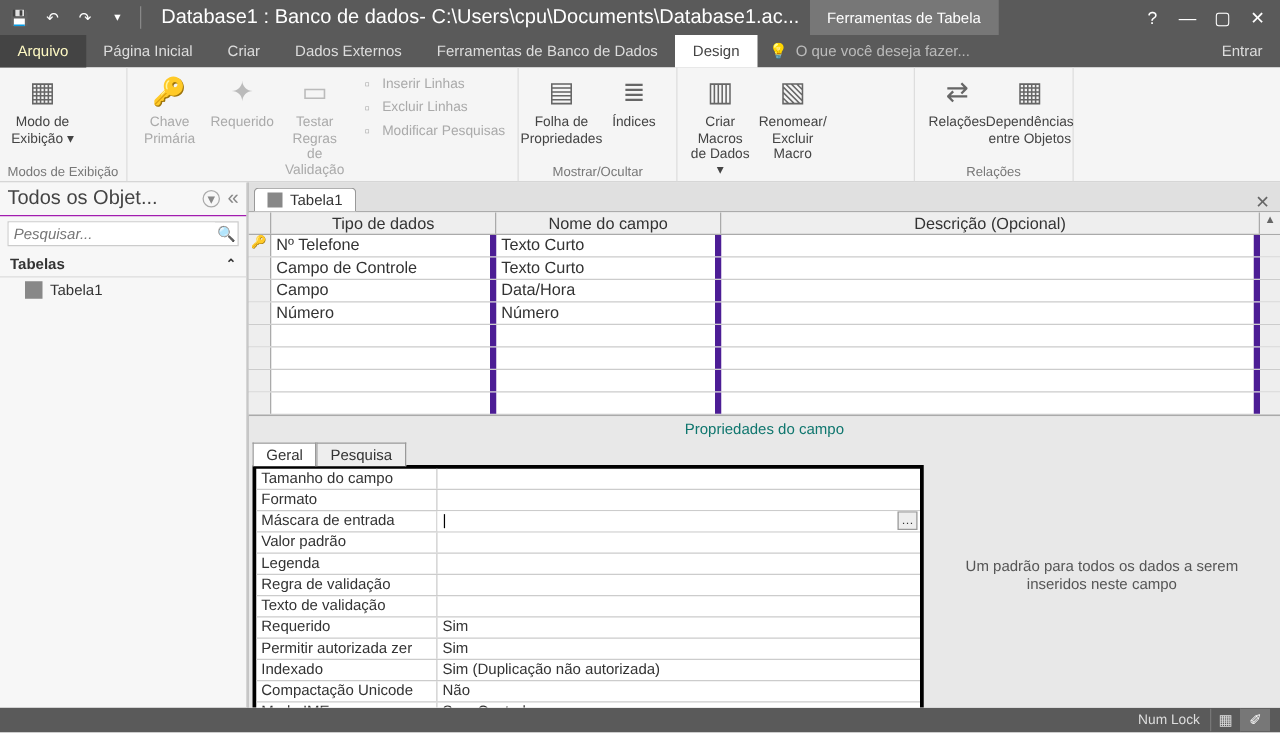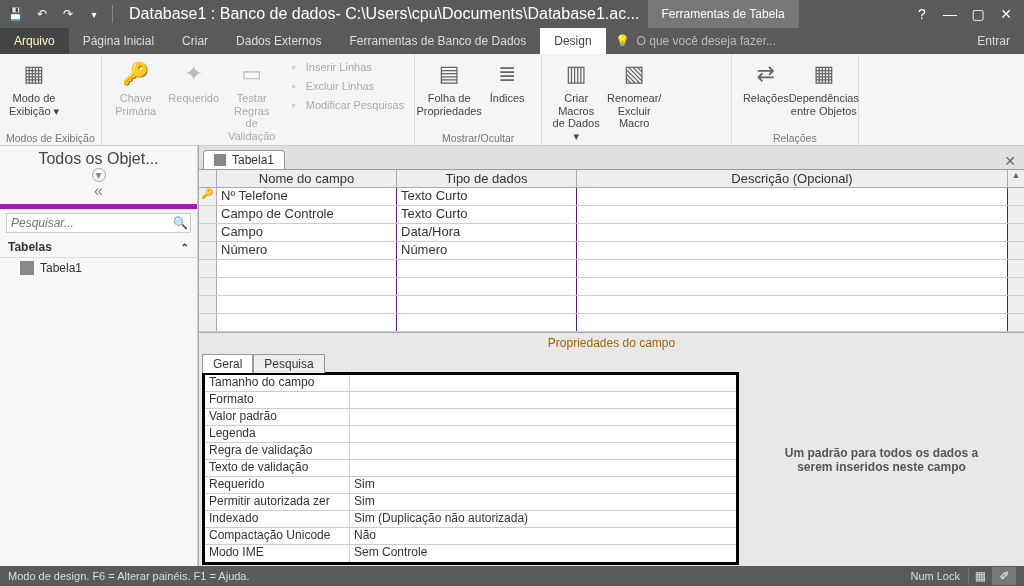--- a/index.html
+++ b/index.html
@@ -30,21 +30,21 @@
   .rbn-btn.disabled { color: #aaa; }
   .rbn-btn .ico { width: 32px; height: 32px; margin-bottom: 2px; display: flex; align-items: center; justify-content: center; font-size: 22px; color: #666; }
   .rbn-btn.disabled .ico { color: #bbb; }
   .rbn-small-col { display: flex; flex-direction: column; gap: 1px; padding-top: 2px; }
   .rbn-small { display: flex; align-items: center; gap: 4px; font-size: 11px; color: #aaa; padding: 1px 4px; }
   .rbn-small .sico { width: 16px; height: 16px; display: flex; align-items: center; justify-content: center; font-size: 12px; }
   
   .workspace { display: flex; height: calc(586px - 28px - 26px - 92px - 20px); }
   
   .navpane { width: 198px; border-right: 1px solid #ccc; background: #f7f7f7; display: flex; flex-direction: column; }
-  .navpane-hdr { display: flex; align-items: center; padding: 4px 6px; font-size: 16px; color: #444; border-bottom: 5px solid #a21caf; flex-direction: column; }
+  .navpane-hdr { display: flex; align-items: center; padding: 4px 6px; font-size: 16px; color: #444; border-bottom: 1px solid #a21caf; }
   .navpane-hdr .hdr-txt { flex: 1; white-space: nowrap; overflow: hidden; text-overflow: ellipsis; }
   .navpane-search { display: flex; align-items: center; border: 1px solid #ccc; margin: 4px 6px; background: #fff; }
   .navpane-search input { flex: 1; border: none; outline: none; font-size: 12px; padding: 2px 4px; font-style: italic; color: #ef4444; }
   .navpane-search .sico { width: 18px; text-align: center; color: #888; }
   .navpane-cat { padding: 3px 8px; font-weight: bold; font-size: 12px; display: flex; align-items: center; justify-content: space-between; border-bottom: 1px solid #ddd; }
   .navpane-item { padding: 3px 8px 3px 20px; display: flex; align-items: center; gap: 6px; font-size: 12px; cursor: pointer; }
   .navpane-item .tico { width: 14px; height: 14px; background: #888; display: inline-block; }
   
   .docarea { flex: 1; background: #e8e8e8; display: flex; flex-direction: column; border-left: 1px solid #aaa; }
   .doctabs { height: 24px; display: flex; align-items: flex-end; padding-left: 4px; border-bottom: 1px solid #999; background: #e0e0e0; }
@@ -55,31 +55,31 @@
   .design-grid { flex: 0 0 auto; background: #fff; border-bottom: 1px solid #aaa; }
   .dg-head { display: flex; background: #eee; border-bottom: 1px solid #aaa; font-size: 13px; }
   .dg-head .rowsel { width: 18px; border-right: 1px solid #aaa; }
   .dg-head .col { border-right: 1px solid #aaa; text-align: center; padding: 1px 0; }
   .dg-head .col.name { width: 180px; }
   .dg-head .col.type { width: 180px; }
   .dg-head .col.desc { flex: 1; }
   .dg-head .scroll-col { width: 16px; background: #eee; text-align:center; font-size:9px; color:#666;}
   .dg-row { display: flex; border-bottom: 1px solid #ccc; font-size: 13px; height: 18px; }
   .dg-row .rowsel { width: 18px; border-right: 1px solid #aaa; background: #eee; text-align: center; font-size: 10px; color: #555; }
-  .dg-row .cell { border-right: 1px solid #4c1d95; padding: 0 4px; overflow: hidden; white-space: nowrap; }
+  .dg-row .cell { border-right: 5px solid #4c1d95; padding: 0 4px; overflow: hidden; white-space: nowrap; }
   .dg-row .cell.name { width: 180px; }
   .dg-row .cell.type { width: 180px; }
   .dg-row .cell.desc { flex: 1; }
   .dg-row .scroll-col { width: 16px; background: #eee; }
   
-  .props-sep { text-align: center; font-size: 12px; color: #a16207; padding: 3px 0; background: #e8e8e8; }
+  .props-sep { text-align: center; font-size: 12px; color: #0f766e; padding: 3px 0; background: #e8e8e8; }
   
   .props-area { flex: 1; display: flex; background: #e8e8e8; overflow: hidden; }
   .props-left { flex: 0 0 540px; padding: 0 0 0 3px; }
-  .props-right { flex: 1; display: flex; align-items: center; justify-content: center; text-align: center; font-size: 12px; color: #555; padding: 0 30px; font-weight: bold; }
+  .props-right { flex: 1; display: flex; align-items: center; justify-content: center; text-align: center; font-size: 12px; color: #555; padding: 0 30px; }
   .prop-tabs { display: flex; }
   .prop-tab { border: 1px solid #999; border-bottom: none; padding: 2px 10px; background: #eee; font-size: 12px; cursor: pointer; position: relative; top: 1px; }
   .prop-tab.active { background: #fff; z-index: 2; }
   .prop-grid { border: 3px solid #000000; background: #fff; }
   .prop-row { display: flex; border-bottom: 1px solid #ccc; font-size: 12px; height: 17px; }
   .prop-row:last-child { border-bottom: none; }
   .prop-row .plabel { width: 145px; padding: 0 4px; border-right: 1px solid #ccc; overflow: hidden; white-space: nowrap; }
   .prop-row .pvalue { flex: 1; padding: 0 4px; overflow: hidden; white-space: nowrap; position: relative; }
   .prop-row.active .pvalue { background: #fff; }
   .prop-row .builder { position: absolute; right: 2px; top: 0; width: 16px; height: 15px; border: 1px solid #999; background: #eee; text-align: center; font-size: 10px; line-height: 13px; cursor: pointer; }
@@ -236,22 +236,22 @@
       <div class="doctab">
         <span class="tico"></span>
         <span>Tabela1</span>
       </div>
       <div class="close">✕</div>
     </div>
 
     <div class="design-grid">
       <div class="dg-head">
         <div class="rowsel"></div>
+        <div class="col type">Tipo de dados</div>
         <div class="col name">Nome do campo</div>
-        <div class="col type">Tipo de dados</div>
         <div class="col desc">Descrição (Opcional)</div>
         <div class="scroll-col">▲</div>
       </div>
       <div id="dgrows">
           <div class="dg-row">
             <div class="rowsel">🔑</div>
             <div class="cell name">Nº Telefone</div>
             <div class="cell type">Texto Curto</div>
             <div class="cell desc"></div>
             <div class="scroll-col"></div>
@@ -317,20 +317,24 @@
             <div class="prop-tab">Pesquisa</div>
           </div>
         <div class="prop-grid" id="propgrid">
             <div class="prop-row">
               <div class="plabel">Tamanho do campo</div>
             </div>
             <div class="prop-row">
               <div class="plabel">Formato</div>
               <div class="pvalue"></div>
             </div>
+            <div class="prop-row active">
+              <div class="plabel">Máscara de entrada</div>
+              <div class="pvalue"><span style="color: rgb(0, 0, 0);">|</span><div class="builder">…</div></div>
+            </div>
             <div class="prop-row">
               <div class="plabel">Valor padrão</div>
               <div class="pvalue"></div>
             </div>
             <div class="prop-row">
               <div class="plabel">Legenda</div>
               <div class="pvalue"></div>
             </div>
             <div class="prop-row">
               <div class="plabel">Regra de validação</div>
@@ -361,18 +365,17 @@
               <div class="pvalue">Sem Controle</div>
             </div>
           </div>
       </div>
       <div class="props-right">Um padrão para todos os dados a serem inseridos neste campo</div>
     </div>
   </div>
 </div>
 
 <div class="statusbar">
-  <span>Modo de design. F6 = Alterar painéis. F1 = Ajuda.</span>
   <div class="spacer"></div>
   <span style="margin-right:8px">Num Lock</span>
   <div class="sb-btn">▦</div>
   <div class="sb-btn" style="background:#777;color:#fff">✐</div>
 </div>
 
 </body></html>

